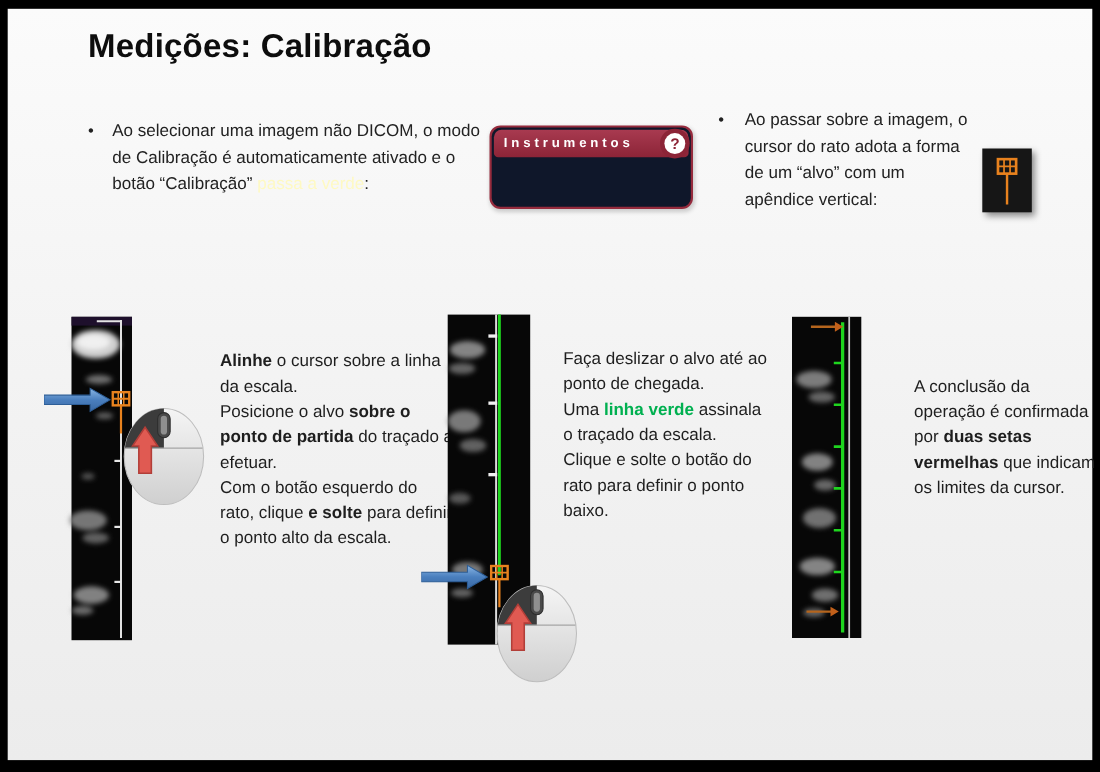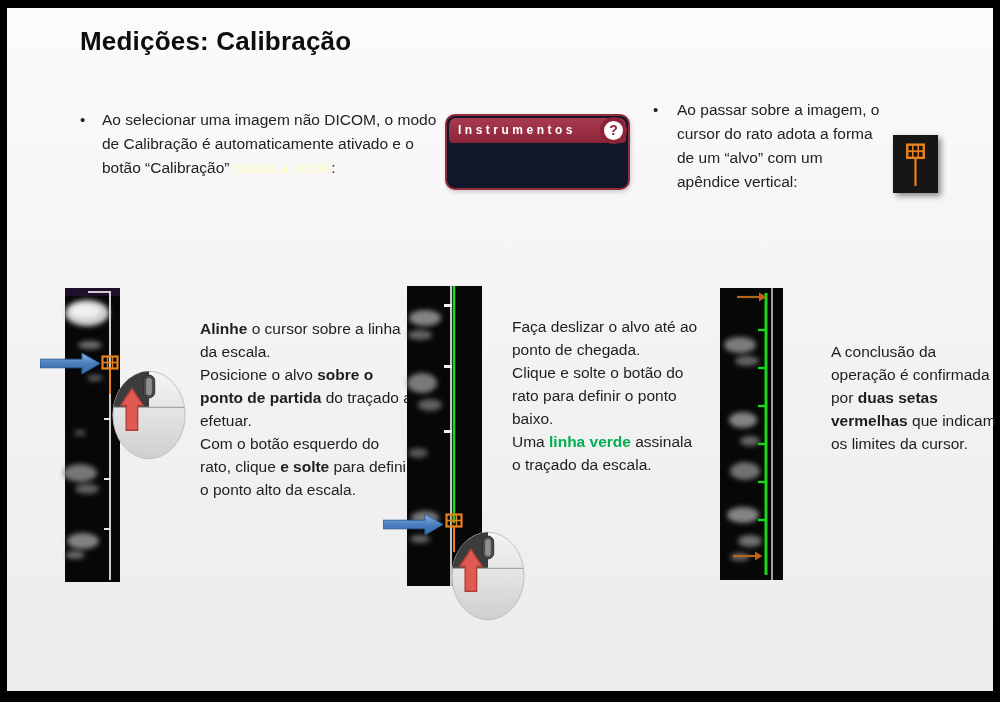--- a/index.html
+++ b/index.html
@@ -1,20 +1,20 @@
 <!DOCTYPE html>
 <html><head>
 <meta charset="utf-8">
 <style>
   html,body{margin:0;padding:0;background:#555;}
   .frame{position:relative;width:1000px;height:702px;background:#000;font-family:"Liberation Sans",sans-serif;overflow:hidden;}
   .canvas{position:absolute;left:7px;top:8px;width:986px;height:683px;
           background:linear-gradient(180deg,#fbfbfb 0%,#f2f2f2 55%,#ececec 100%);}
   .b{font-weight:bold;}
-  h1.title{position:absolute;left:80px;top:26px;margin:0;font-size:26px;font-weight:bold;color:#0d0d0d;letter-spacing:.2px;}
+  h1.title{position:absolute;left:80px;top:26px;margin:0;font-size:30px;font-weight:bold;color:#0d0d0d;letter-spacing:.2px;}
   .bullet-dot{position:absolute;font-size:15px;color:#222;}
   .bullet-text{position:absolute;font-size:15.5px;line-height:24px;color:#222;}
   .step-text{position:absolute;font-size:15.5px;line-height:23px;color:#1e1e1e;margin-left:25px;}
   .step-text div{margin:0;}
   
   .panel{position:absolute;left:445px;top:114px;width:185px;height:76px;background:#0f172a;
          border:2.5px solid #962b3d;border-radius:10px;box-shadow:1px 2px 4px rgba(0,0,0,.18);padding:2px;box-sizing:border-box;}
   .panel-header{position:relative;height:25px;background:linear-gradient(180deg,#a83a50,#8c2437);
                 border-radius:7px 7px 4px 4px;color:#fff;font-size:12px;font-weight:bold;
                 letter-spacing:3.5px;line-height:25px;padding-left:9px;}
@@ -151,22 +151,22 @@
       <rect x="64" y="21" width="8" height="3" fill="#f0f0f0"></rect>
       <rect x="64" y="82" width="8" height="3" fill="#f0f0f0"></rect>
       <rect x="64" y="147" width="8" height="3" fill="#f0f0f0"></rect>
     </g>
     <use href="#sym-target" x="65" y="230" width="18" height="40"></use>
     <use href="#sym-bluearrow" x="3" y="229" width="61" height="25"></use>
     <use href="#sym-mouse" x="70" y="247" width="76" height="92"></use>
   </svg>
   <div class="step-text" style="left:487px;top:315px;width:190px;">
       <div><span>Faça deslizar o alvo até ao ponto de chegada.</span></div>
+      <div><span>Uma </span><span class="b" style="color: rgb(0, 176, 80);">linha verde</span><span> assinala o traçado da escala.</span></div>
       <div><span>Clique e solte o botão do rato para definir o ponto baixo.</span></div>
-      <div><span>Uma </span><span class="b" style="color: rgb(0, 176, 80);">linha verde</span><span> assinala o traçado da escala.</span></div>
     </div>
 
   <svg class="demo-svg" style="left:715px;top:285px;" width="90" height="300" viewBox="0 0 90 300">
     <g>
       <rect x="5" y="3" width="63" height="292" fill="#070707"></rect>
       <g filter="url(#echoBlur)">
         <ellipse cx="25" cy="60" rx="16" ry="8" fill="#909090" opacity=".85"></ellipse>
         <ellipse cx="32" cy="76" rx="12" ry="5" fill="#7c7c7c" opacity=".8"></ellipse>
         <ellipse cx="28" cy="135" rx="14" ry="8" fill="#989898" opacity=".85"></ellipse>
         <ellipse cx="35" cy="156" rx="10" ry="5" fill="#808080" opacity=".8"></ellipse>

